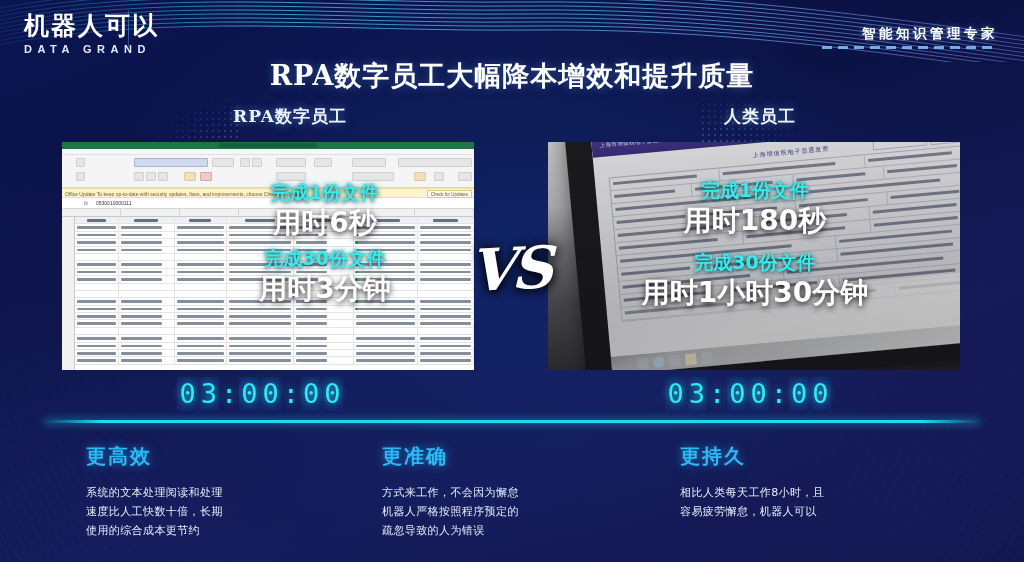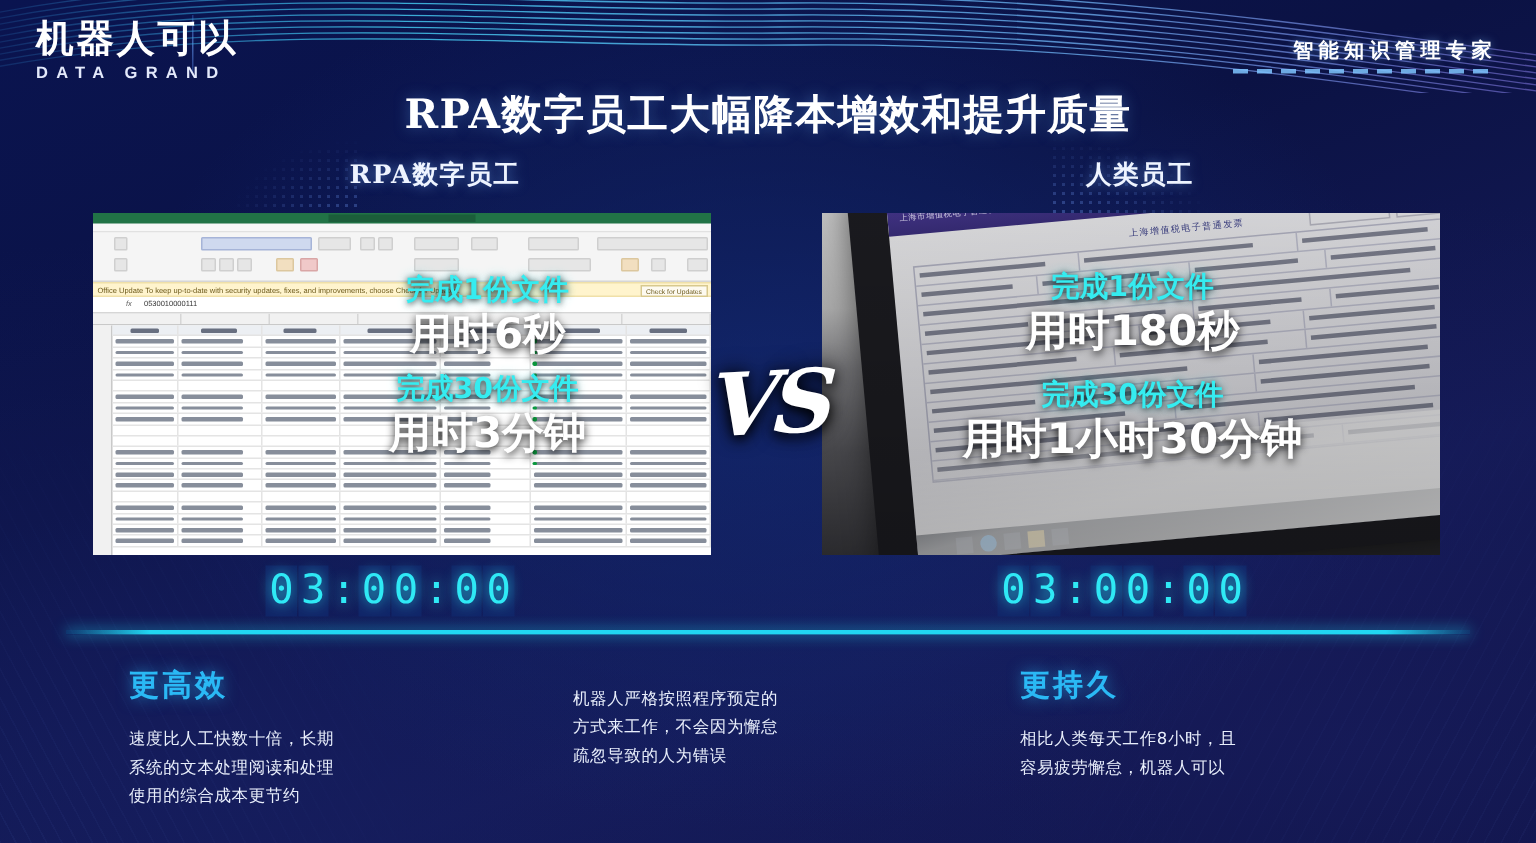--- a/index.html
+++ b/index.html
@@ -957,29 +957,30 @@
     <span class="tsep">:</span>
     <span class="tdig">0</span>
     <span class="tdig">0</span>
   </div>
 
 <div class="divider"></div>
 
 <div class="feat f1">
   <div class="feat-title">更高效</div>
   <div class="feat-body">
+    <div class="feat-line">系统的文本处理阅读和处理</div>
     <div class="feat-line">速度比人工快数十倍，长期</div>
-    <div class="feat-line">系统的文本处理阅读和处理</div>
     <div class="feat-line">使用的综合成本更节约</div>
   </div>
 </div>
 <div class="feat f2">
+  <div class="feat-title">更准确</div>
   <div class="feat-body">
+    <div class="feat-line">方式来工作，不会因为懈怠</div>
     <div class="feat-line">机器人严格按照程序预定的</div>
-    <div class="feat-line">方式来工作，不会因为懈怠</div>
     <div class="feat-line">疏忽导致的人为错误</div>
   </div>
 </div>
 <div class="feat f3">
   <div class="feat-title">更持久</div>
   <div class="feat-body">
     <div class="feat-line">相比人类每天工作8小时，且</div>
     <div class="feat-line">容易疲劳懈怠，机器人可以</div>
   </div>
 </div>

